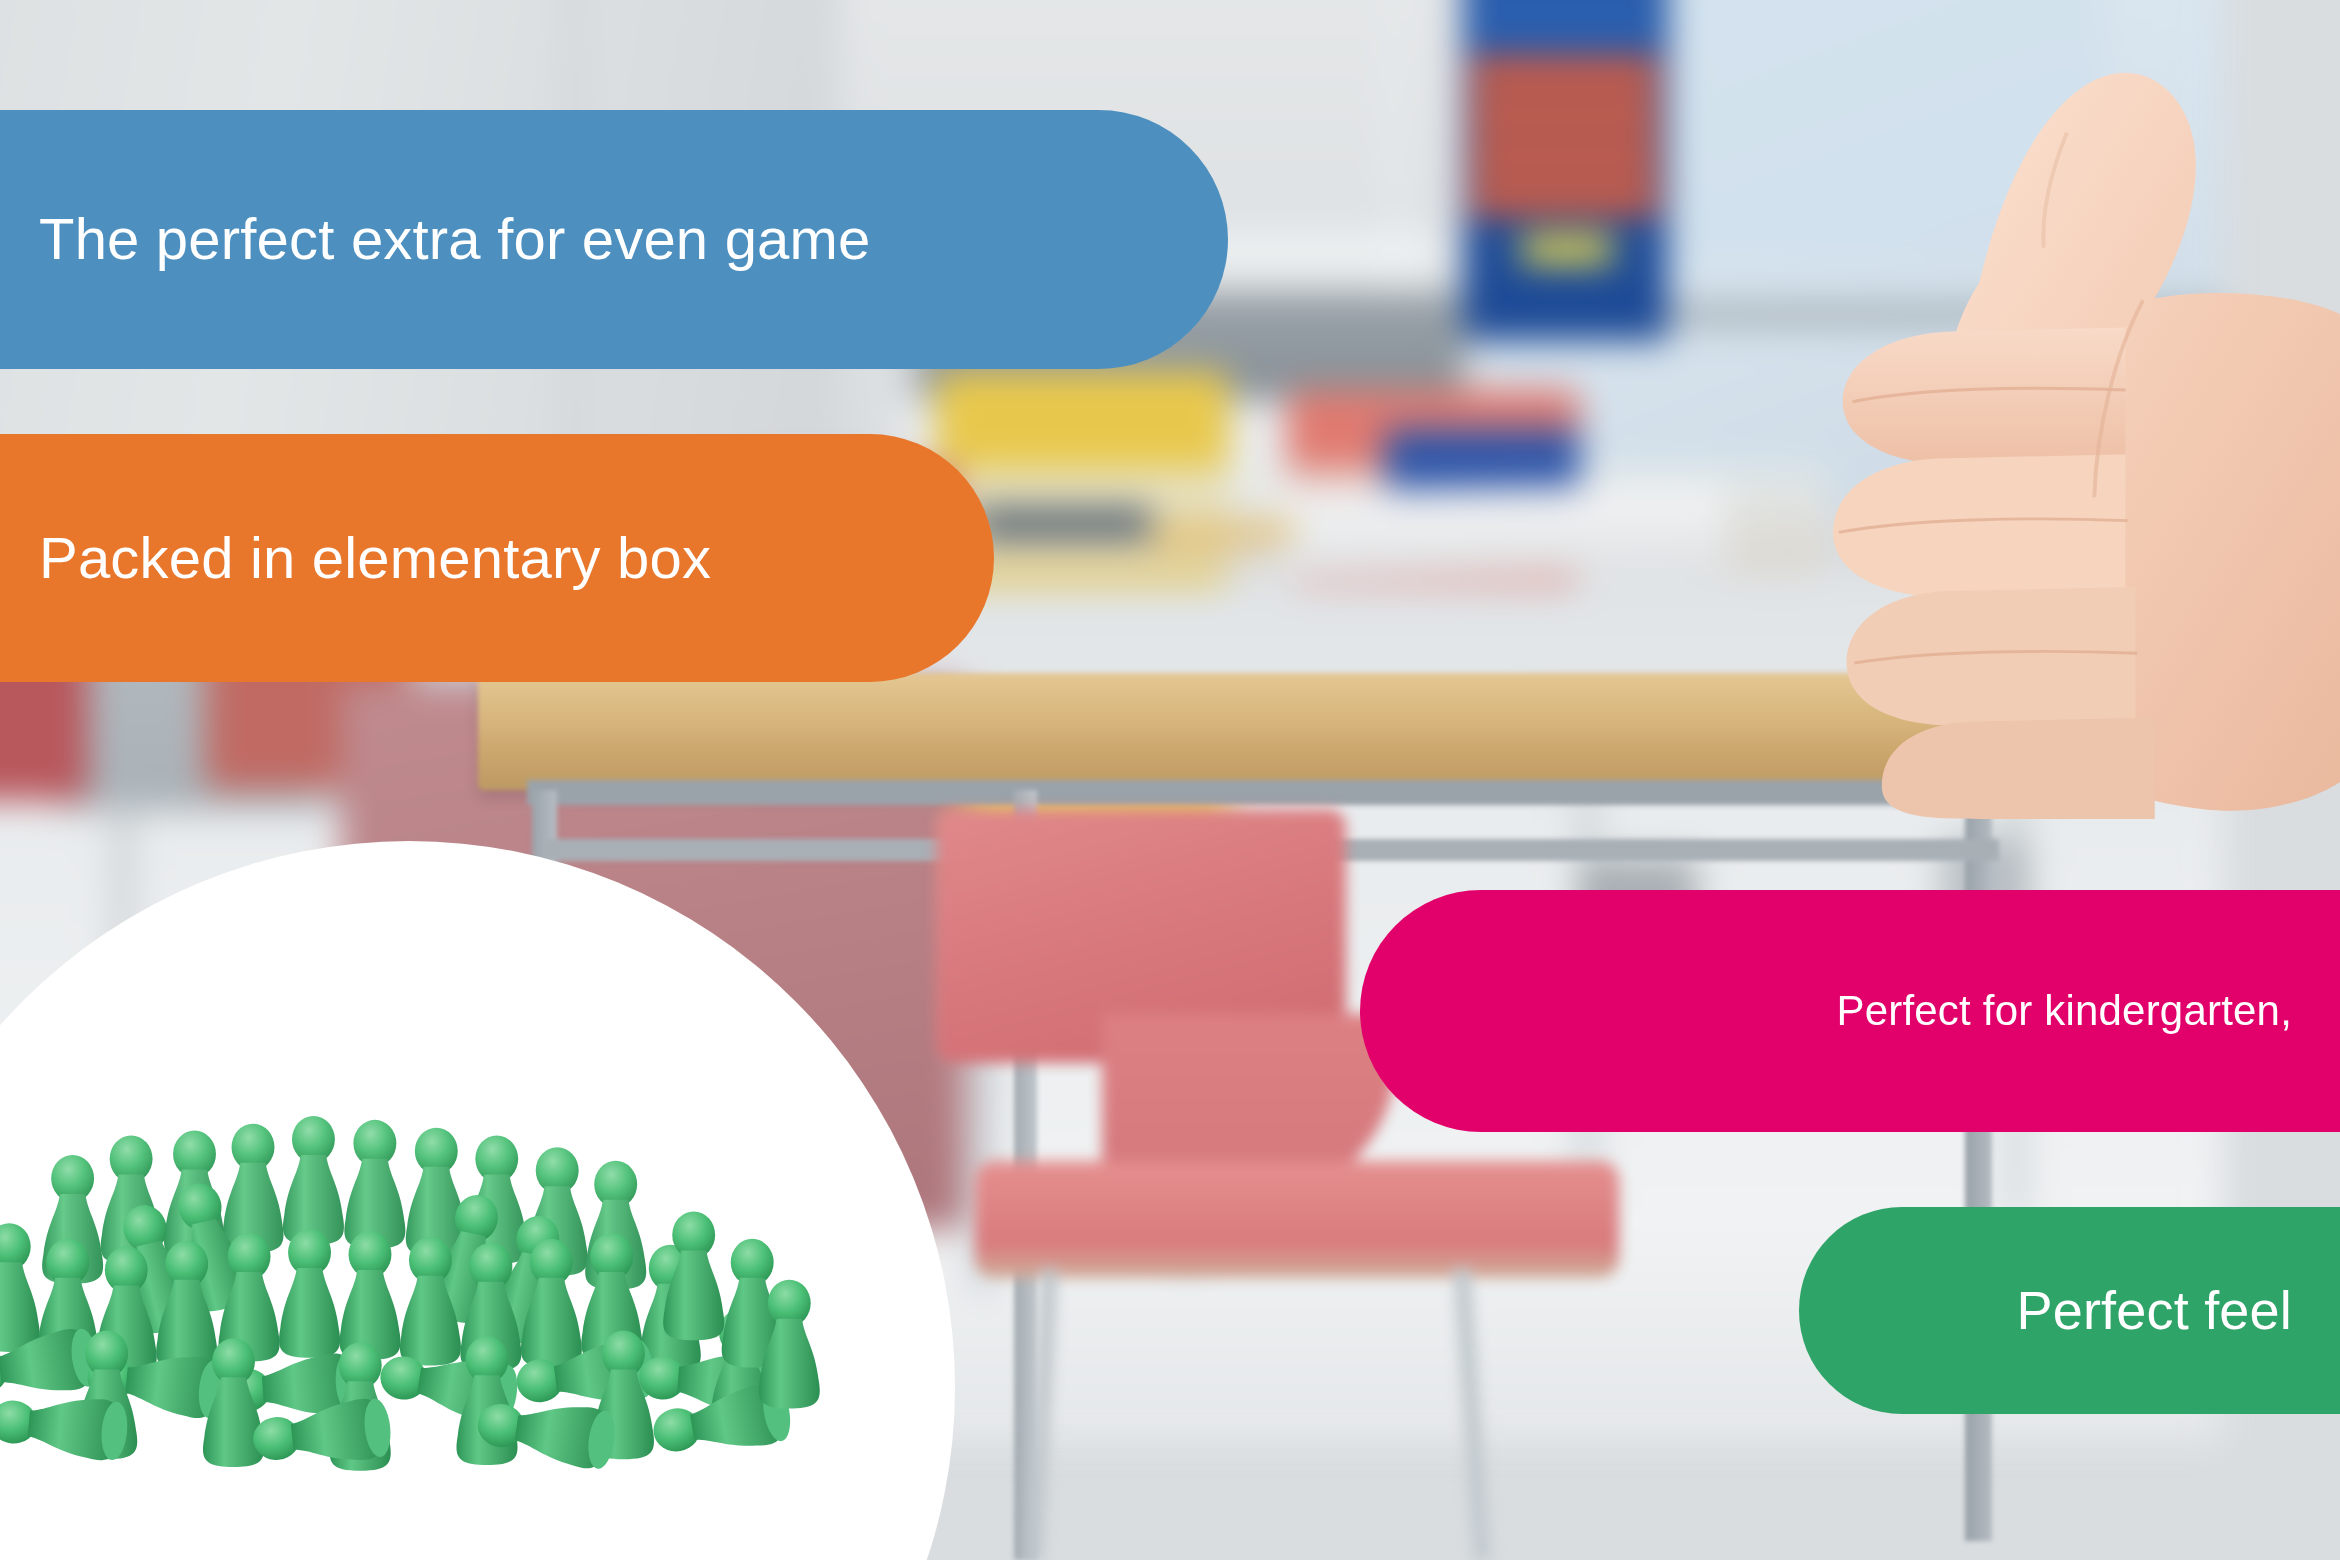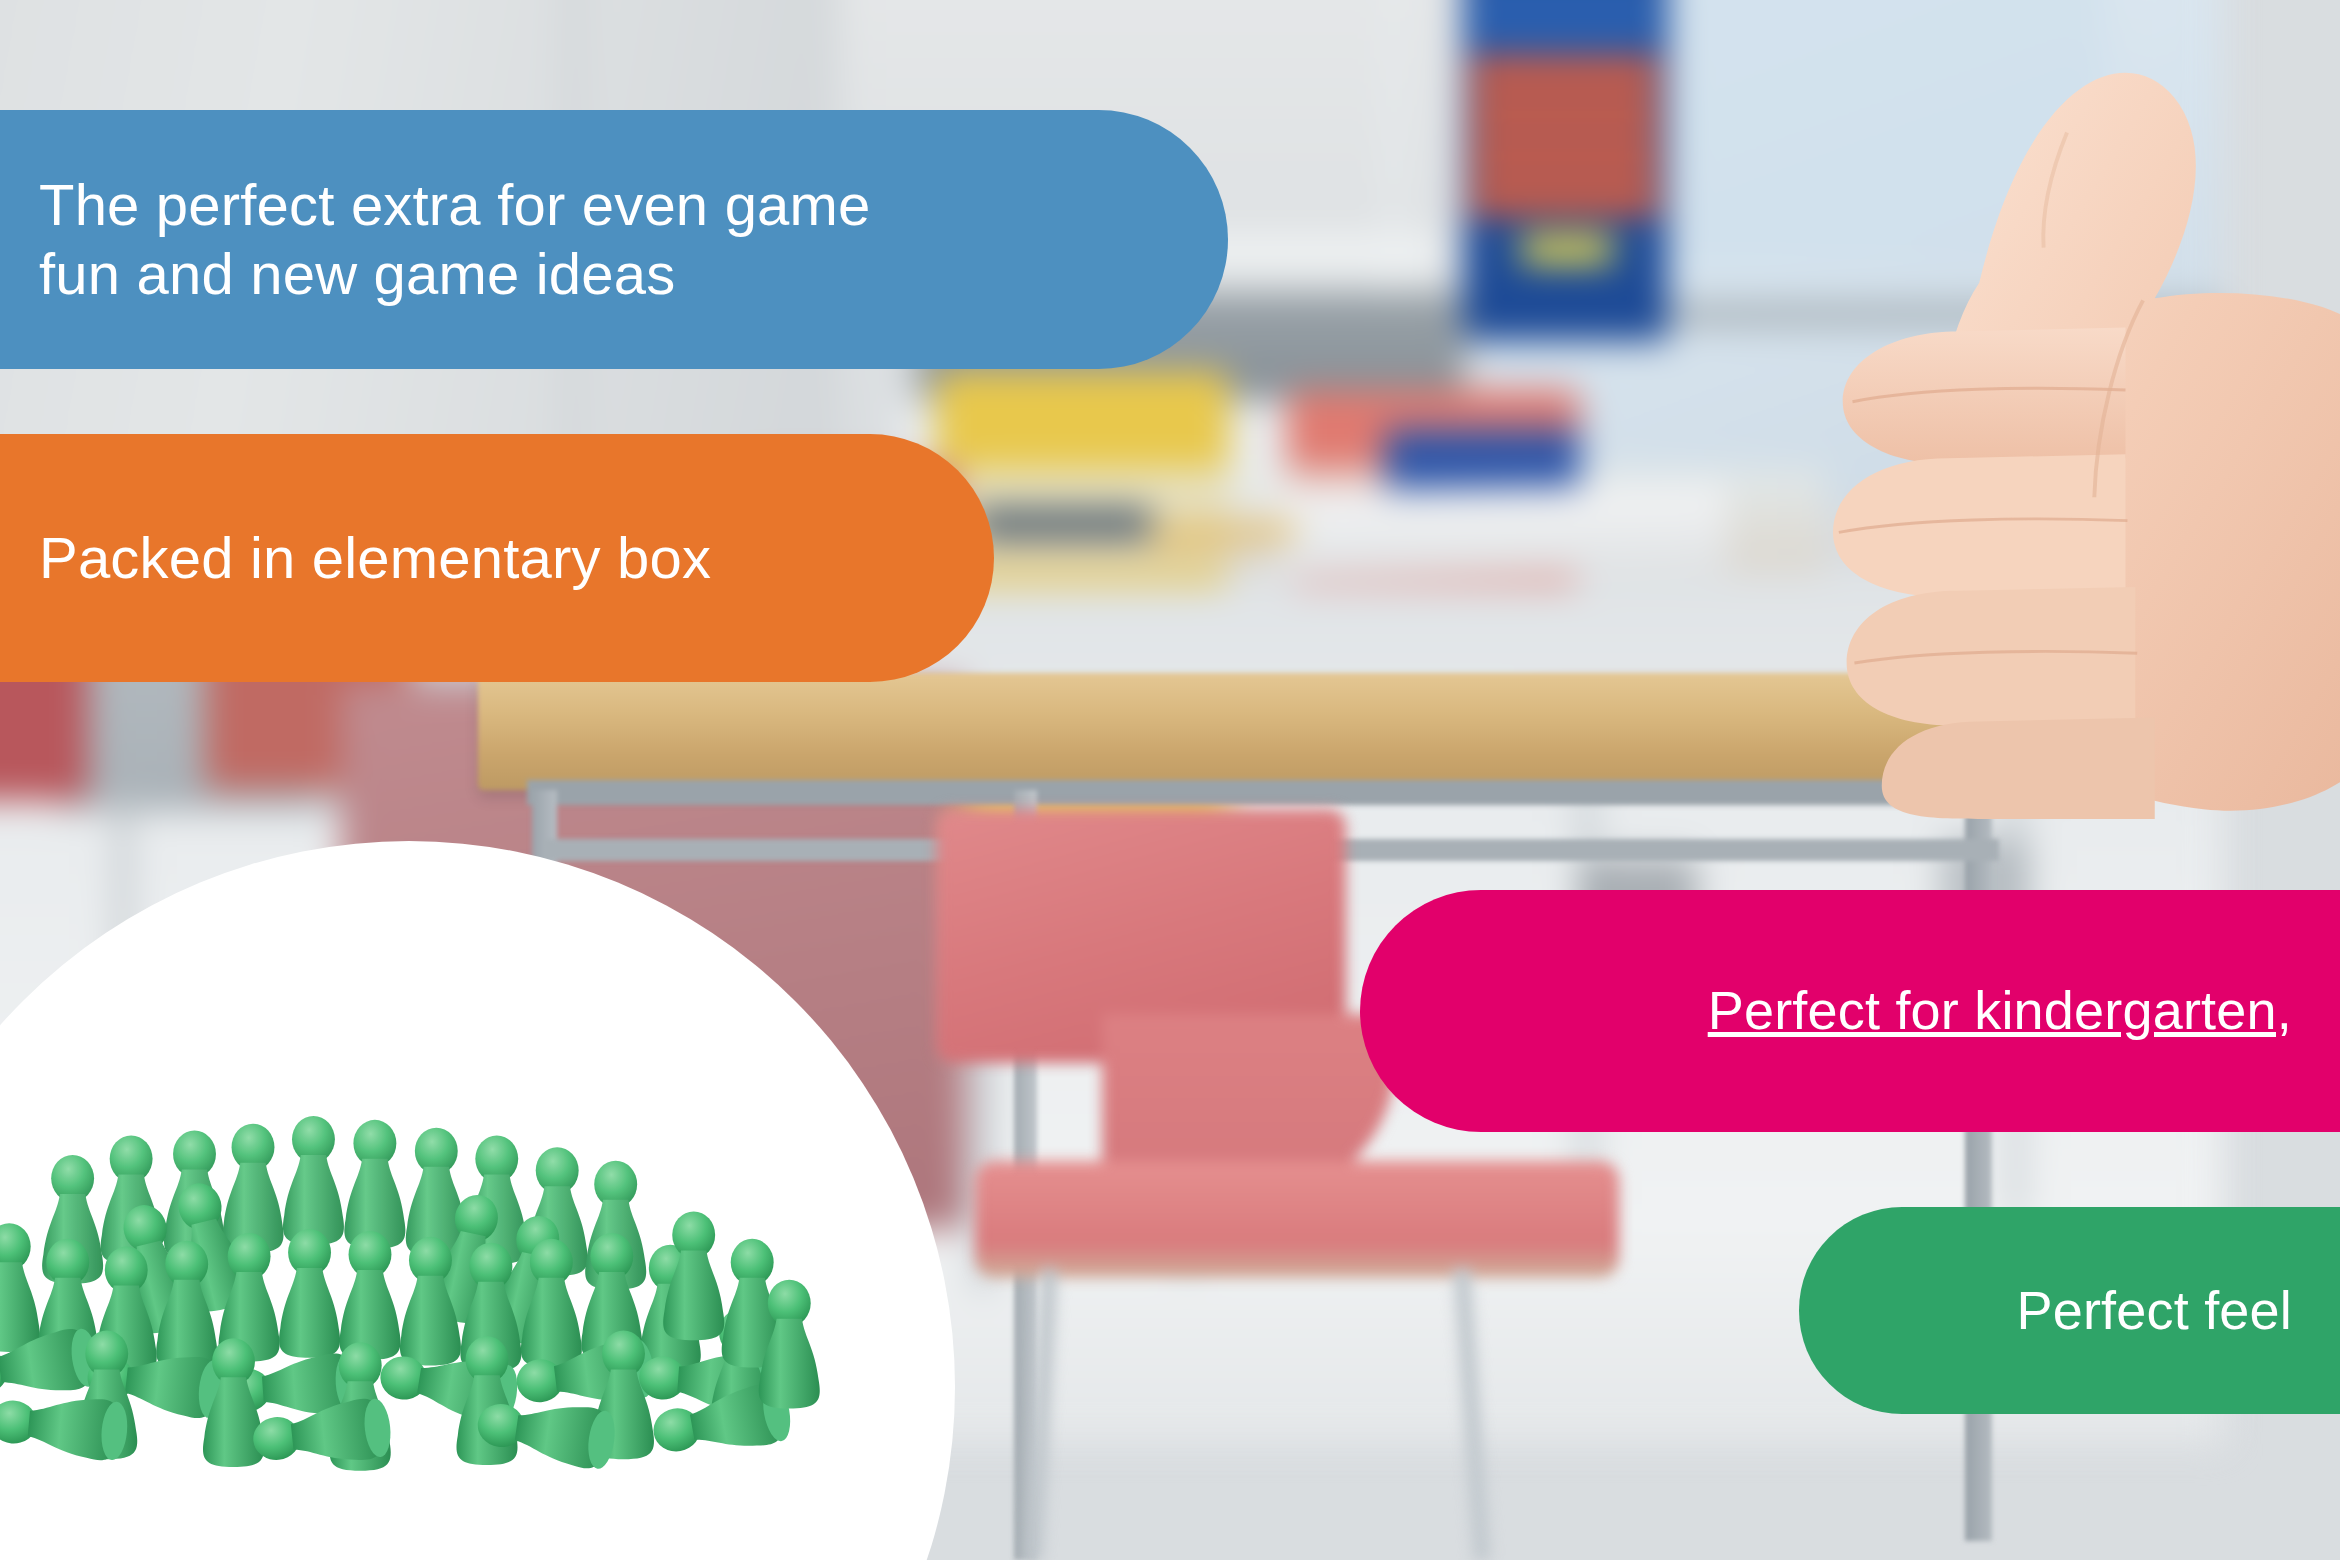--- a/index.html
+++ b/index.html
@@ -128,21 +128,21 @@
     background:#e8762b;border-radius:0 124px 124px 0;
     padding-left:98px;box-sizing:border-box;
   }
   #banner-orange span{font-size:58px;}
 
   #banner-pink{
     left:1360px;top:890px;width:1039px;height:242px;
     background:#e2006b;border-radius:121px 0 0 121px;
     padding-right:107px;box-sizing:border-box;justify-content:flex-end;text-align:right;
   }
-  #banner-pink span{font-size:54px;text-decoration:underline;}
+  #banner-pink span{font-size:42px;}
 
   #banner-green{
     left:1799px;top:1207px;width:600px;height:207px;
     background:#2fa468;border-radius:103px 0 0 103px;
     padding-right:107px;box-sizing:border-box;justify-content:flex-end;text-align:right;
   }
   #banner-green span{font-size:54px;}
 </style>
 </head>
 <body>
@@ -385,21 +385,20 @@
             <use href="#pawn" x="52" y="272"></use>
         </g>
       </svg>
     </div>
 
   </div>
 
   <div class="banner" id="banner-blue">
     <div>
       <span>The perfect extra for even game</span>
-      <span>fun and new game ideas</span>
     </div>
   </div>
 
   <div class="banner" id="banner-orange">
     <div>
       <span>Packed in elementary box</span>
     </div>
   </div>
 
   <div class="banner" id="banner-pink">

